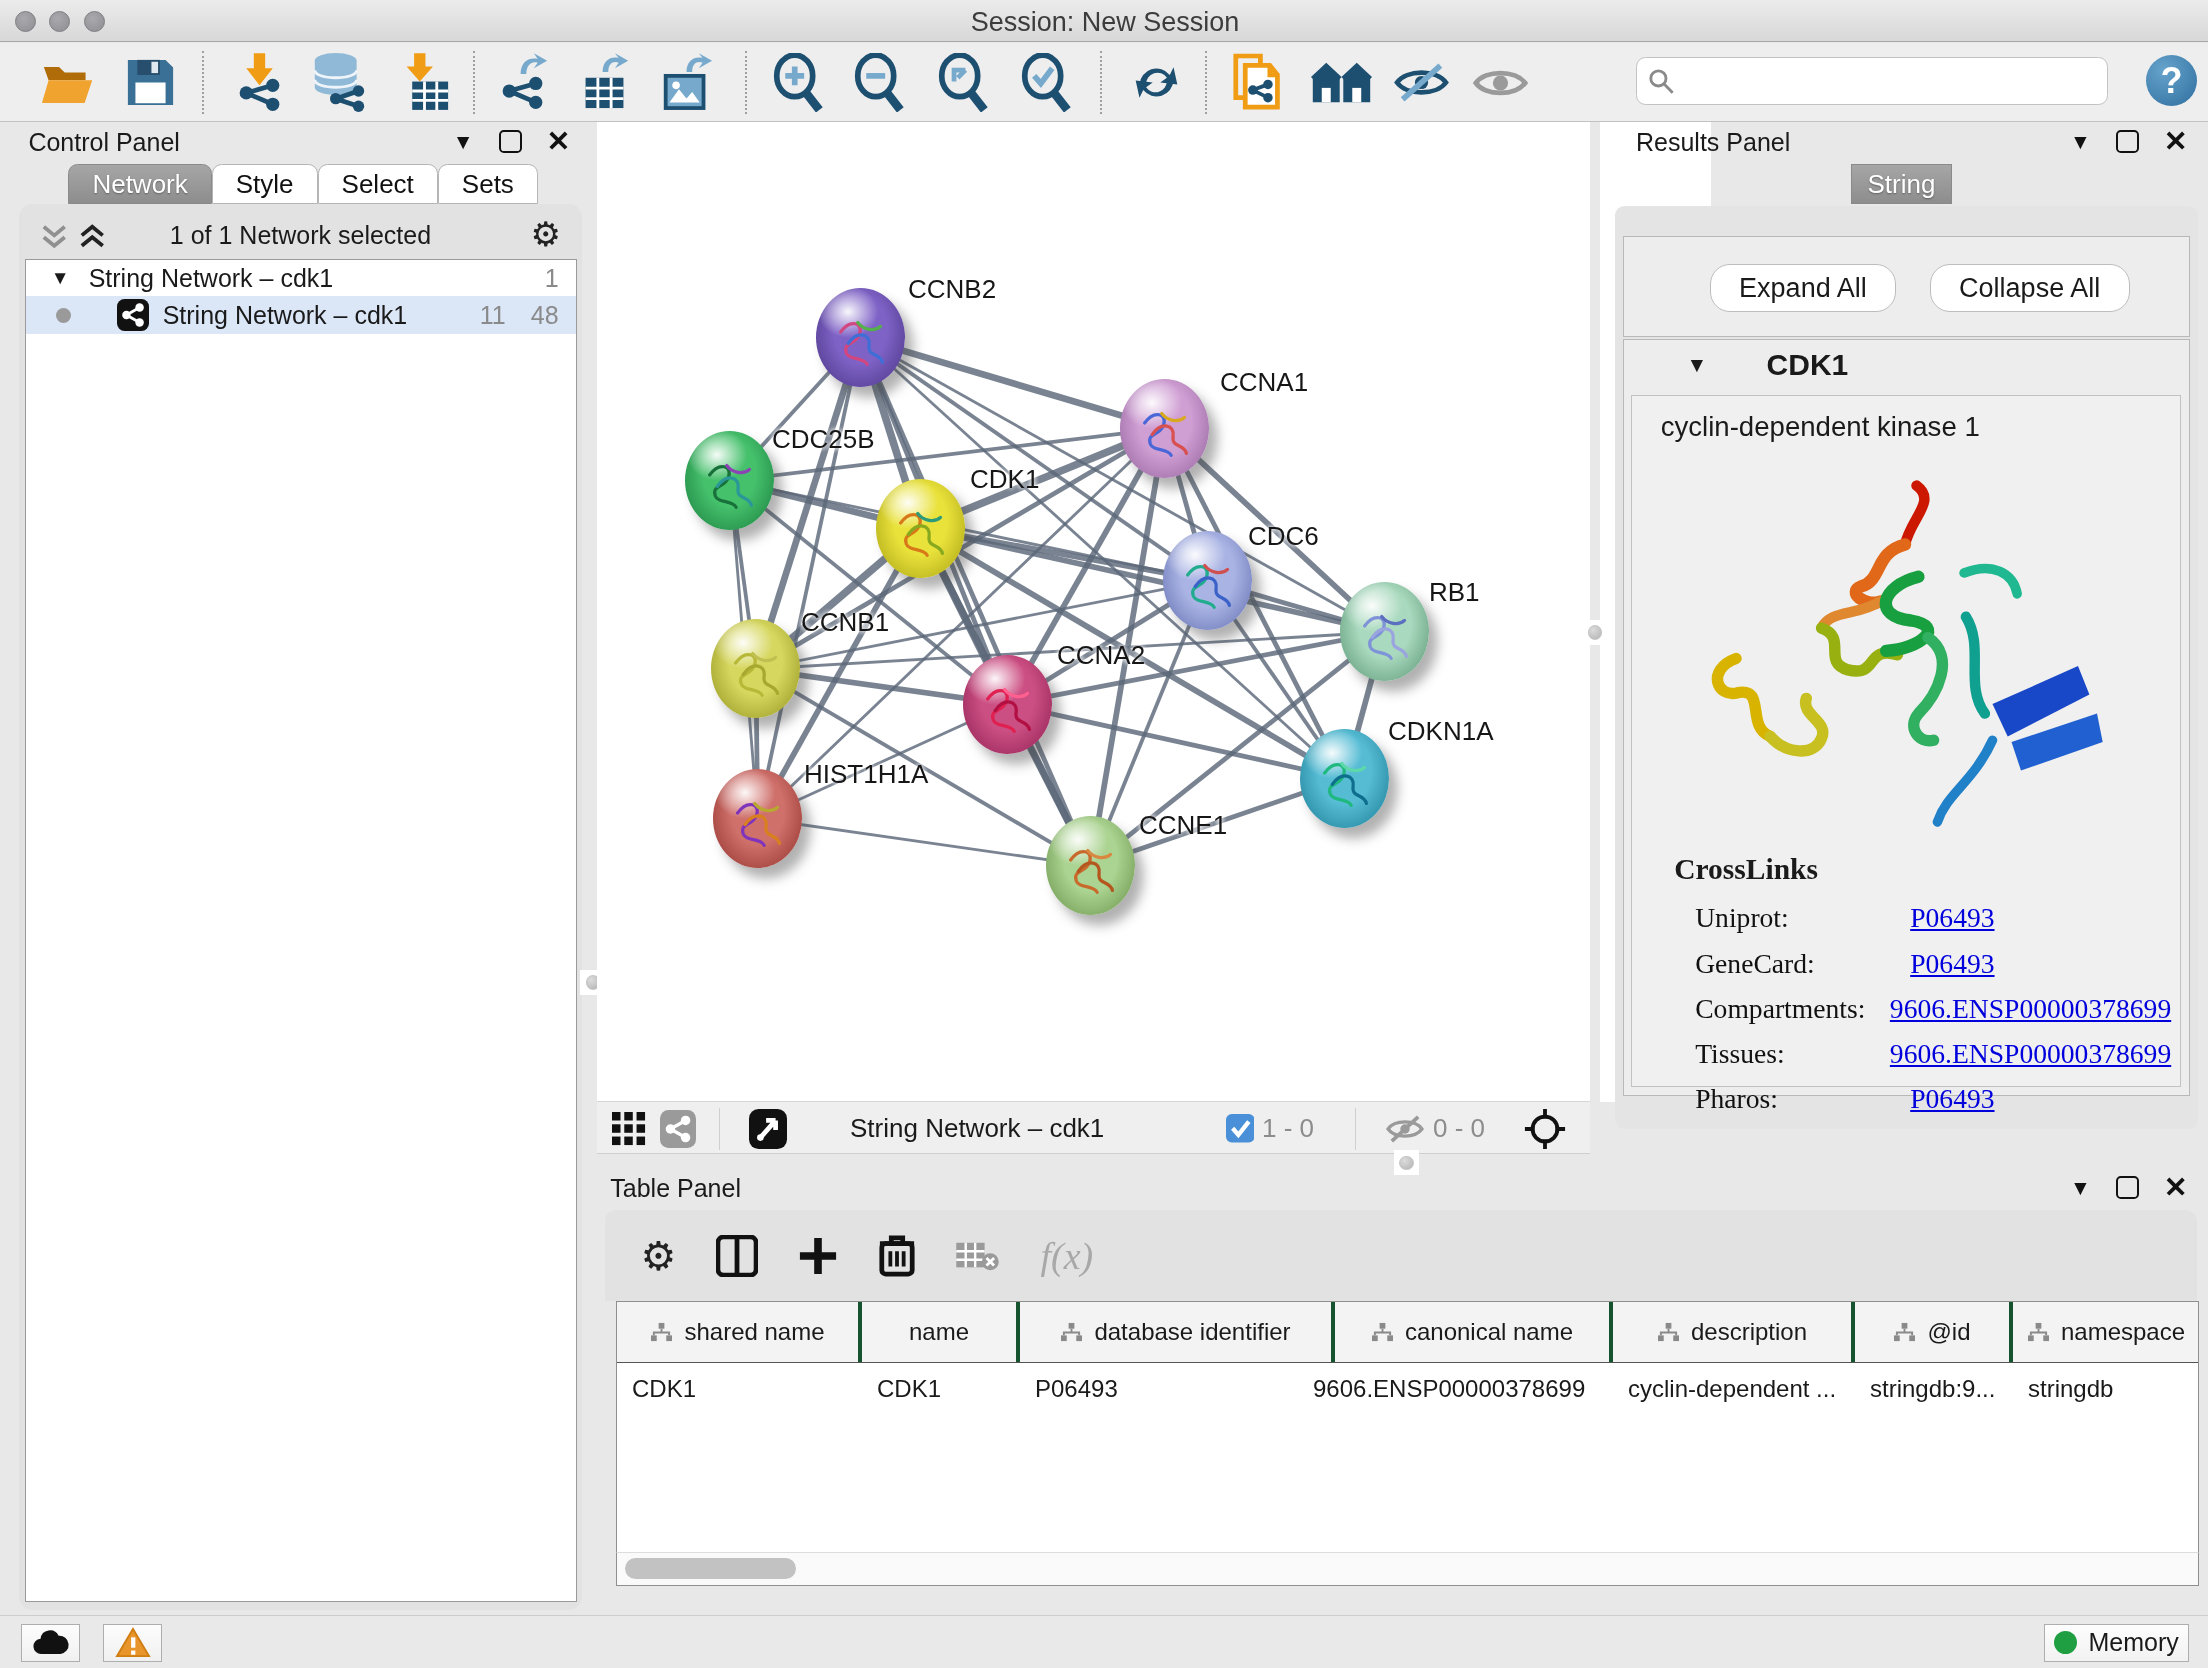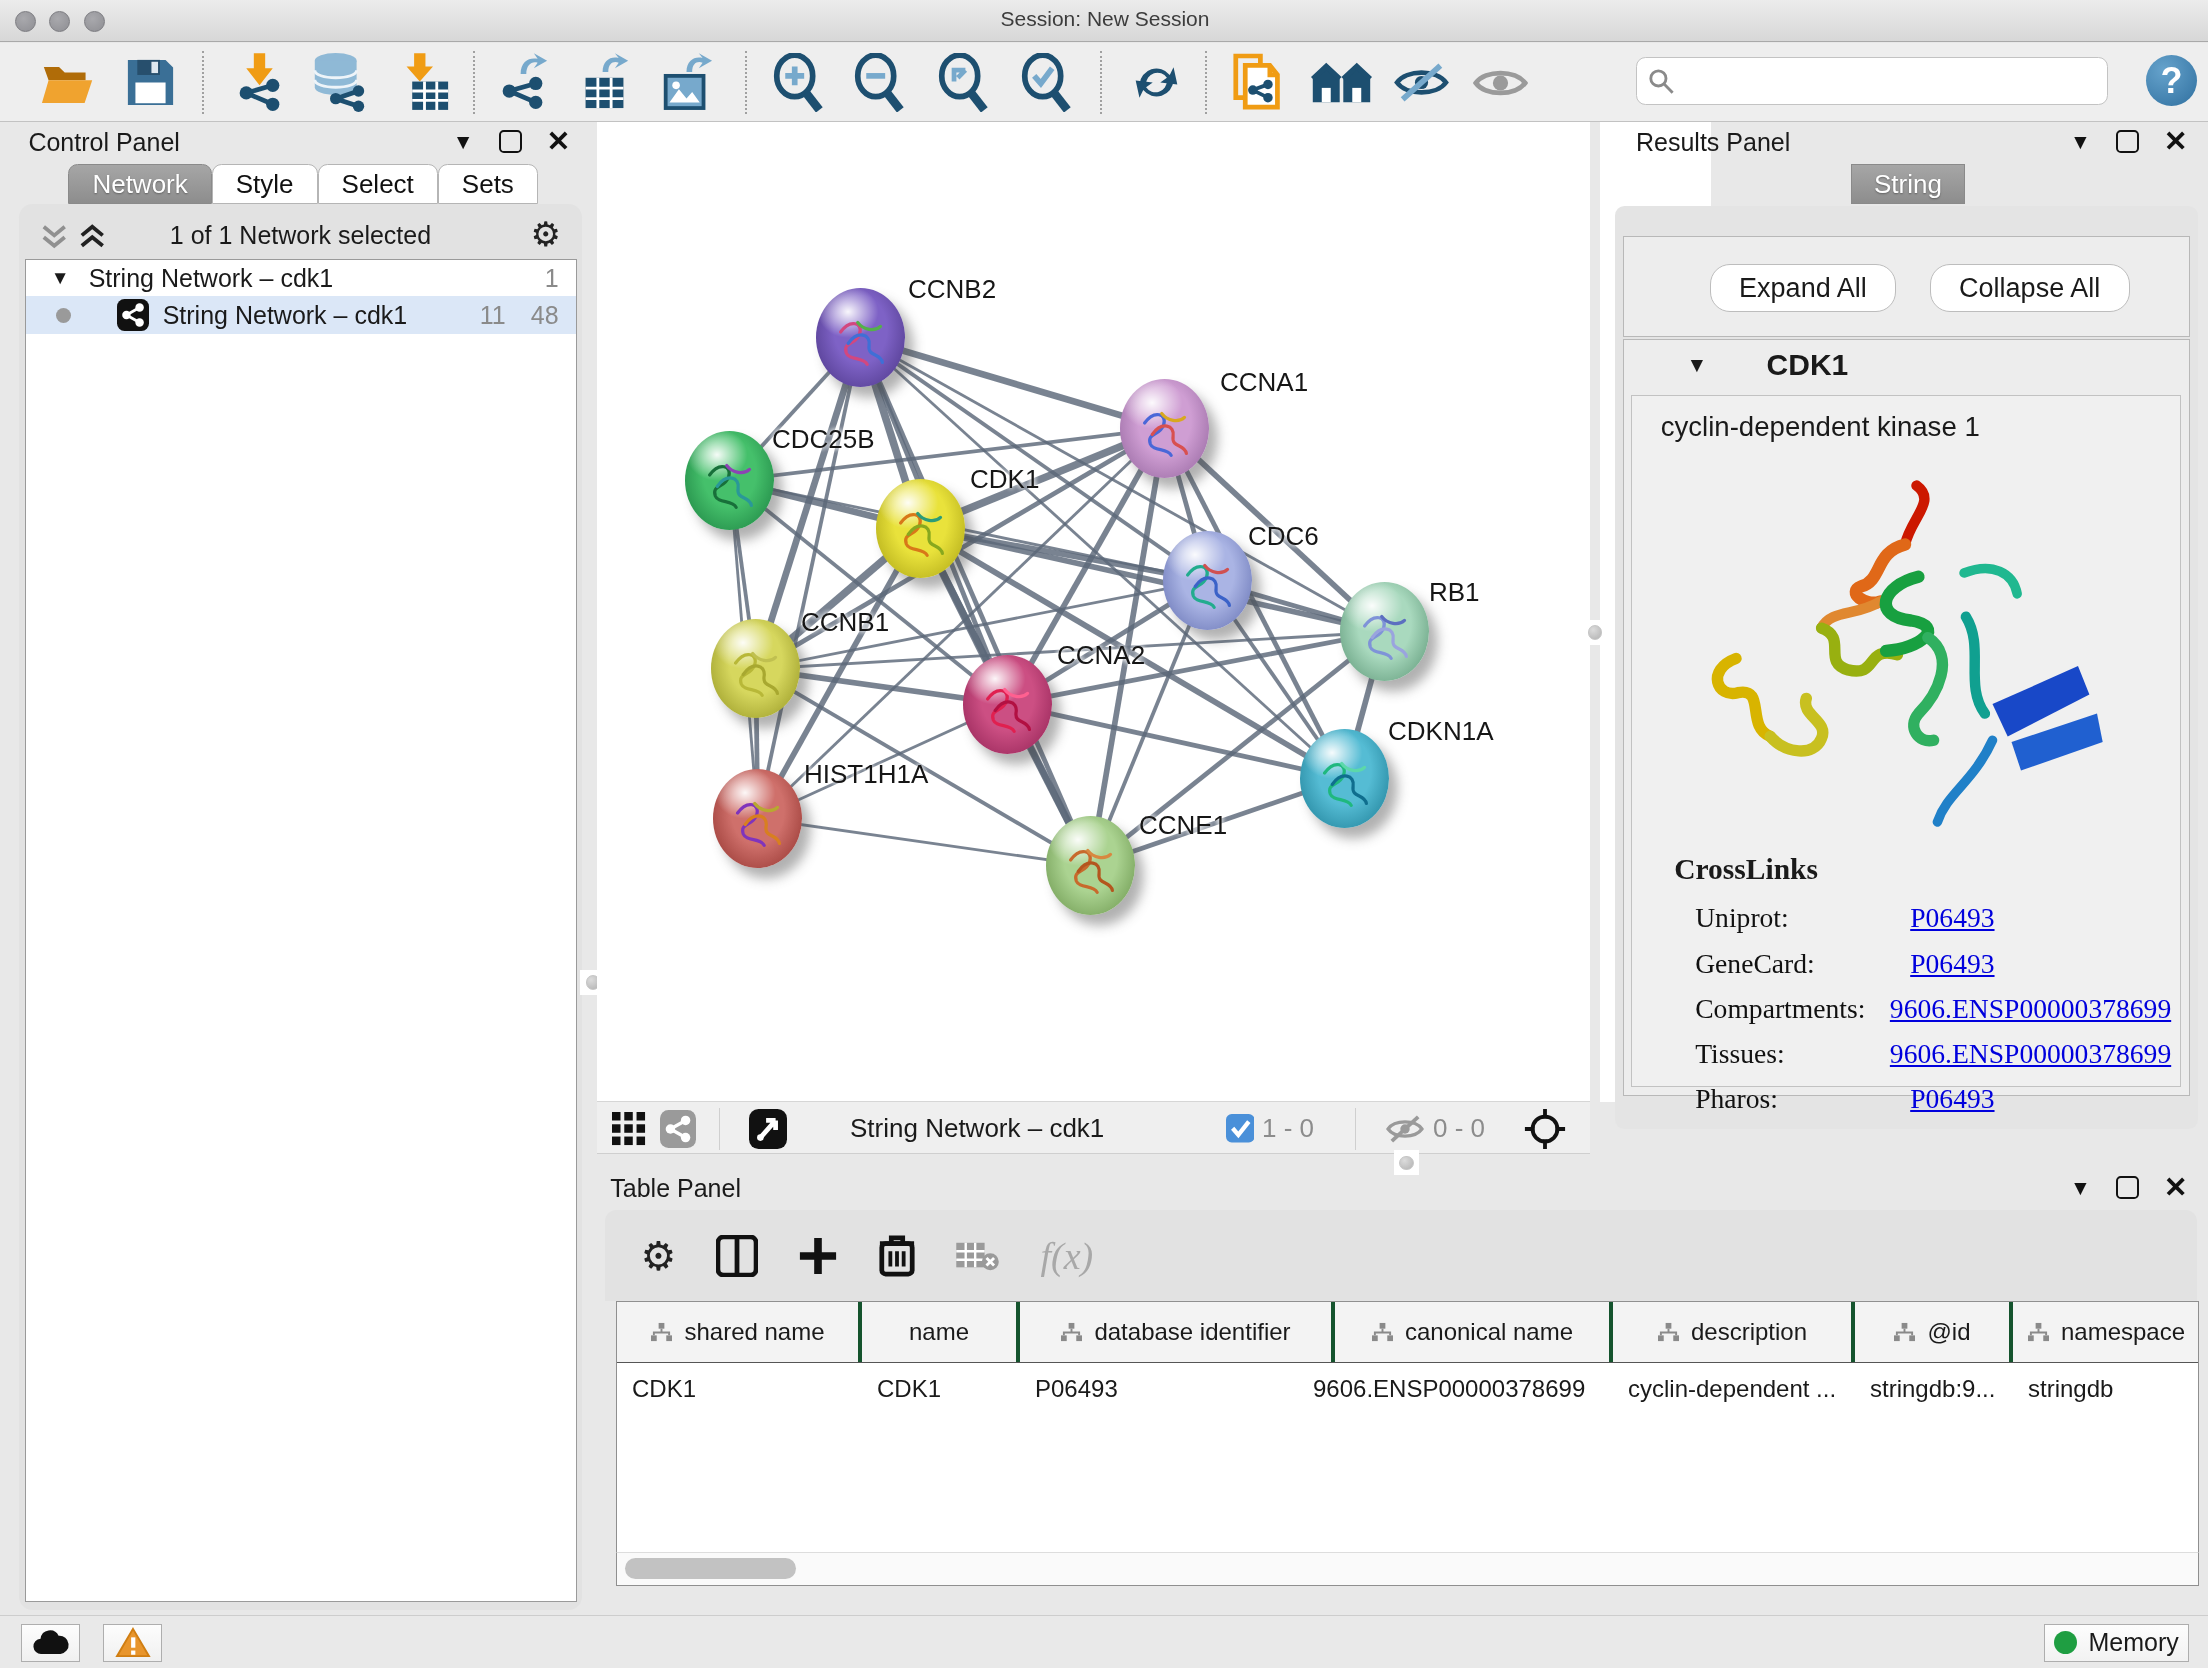--- a/index.html
+++ b/index.html
@@ -7,21 +7,21 @@
   body { font-family:"Liberation Sans", sans-serif; background:#e8e8e8; color:#1a1a1a; }
   #app { position:relative; width:2208px; height:1668px; background:#e8e8e8; }
 
   
   .titlebar { position:absolute; left:0; top:0; width:2208px; height:42px;
     background:linear-gradient(#ececec,#d7d7d7); border-bottom:1px solid #a9a9a9; }
   .traffic { position:absolute; top:10.5px; width:21px; height:21px; border-radius:50%;
     background:radial-gradient(circle at 40% 35%, #a9a9ad, #8e8e93); border:1px solid #7b7b80; }
   .t1{left:15px;} .t2{left:49px;} .t3{left:84px;}
   .win-title { position:absolute; left:0; right:16px; top:6.7px; text-align:center;
-    font-size:21px; color:#3c3c3c;margin-left:18px; }
+    font-size:27px; color:#3c3c3c;margin-left:18px; }
 
   
   .toolbar { position:absolute; left:0; top:43px; width:2208px; height:79px;
     background:#eeeeee; border-bottom:1.9px solid #c2c2c2; }
   .tbtn { position:absolute; top:11.4px; width:61px; height:57px; display:flex;
     align-items:center; justify-content:center; cursor:pointer; }
   .tsep { position:absolute; top:7.6px; height:63px; border-left:2.9px dotted #a0a0a0; }
   .searchbox { position:absolute; left:1636px; top:14.3px; width:472px; height:48px;
     background:#fff; border:1.9px solid #c3c3c3; border-radius:9.5px; display:flex; align-items:center; }
   .searchbox input { border:none; outline:none; flex:1; height:38px; font-size:25px;
@@ -72,21 +72,21 @@
   
   .vsplit { position:absolute; width:9.5px; background:#e8e8e8; }
   .hsplit { position:absolute; height:15px; background:#e8e8e8; }
   .knob-pad { position:absolute; width:25px; height:25px; background:#fff; display:flex;
     align-items:center; justify-content:center; }
   .knob { width:14.3px; height:14.3px; border-radius:50%;
     background:radial-gradient(circle at 35% 30%, #dcdcdc, #b2b2b2); border:1px solid #c6c6c6; }
 
   
   .results-panel { position:absolute; left:1600px; top:122px; width:599px; height:1033px; }
-  .rp-tab { position:absolute; left:251px; top:42px; width:114px; }
+  .rp-tab { position:absolute; left:251px; top:42px; width:101px; }
   .rp-body { position:absolute; left:15px; top:84px; width:583px; height:923px;
     background:#e4e4e4; border-radius:9.5px; }
   .rp-expandbox { position:absolute; left:7.6px; top:30px; width:567px; height:101px;
     background:#ededed; border:1.9px solid #b8b8b8; }
   .rp-btn { position:absolute; top:27px; height:48px; padding:0 28.5px; background:#fff;
     border:1.9px solid #bdbdbd; border-radius:20px; font-size:27px; display:flex; align-items:center; }
   .cdk-box { position:absolute; left:7.6px; top:133px; width:567px; height:757px;
     background:#ededed; border:1.9px solid #b8b8b8; }
   .cdk-head { position:absolute; left:0; top:0; width:100%; height:53px; }
   .cdk-inner { position:absolute; left:7.6px; top:55px; width:550px; height:692px;

